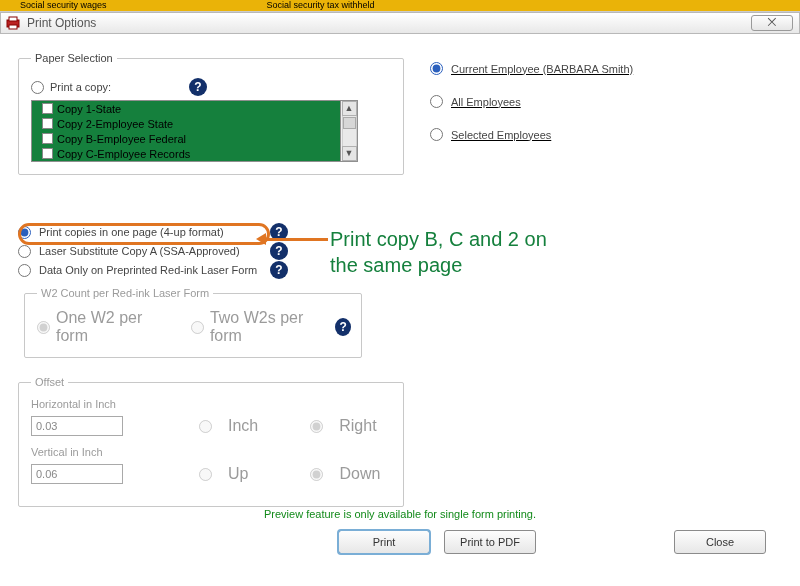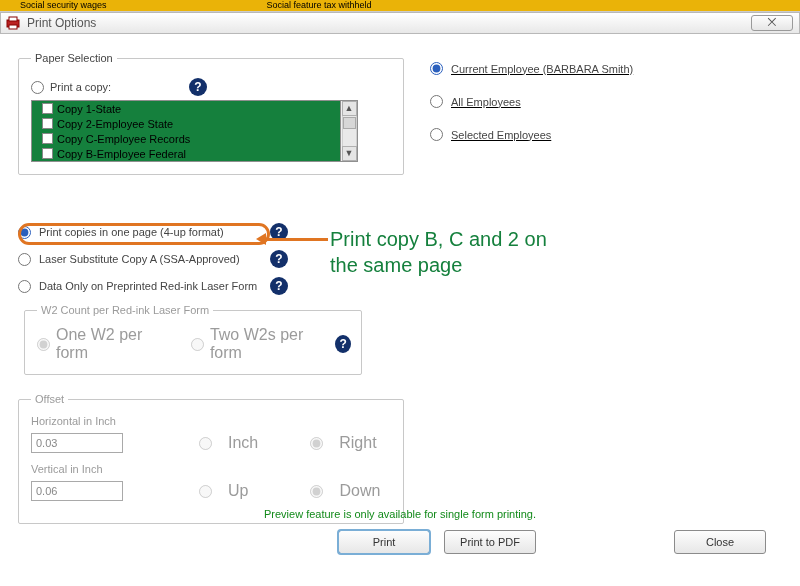--- a/index.html
+++ b/index.html
@@ -57,21 +57,21 @@
   .scroll {
     width: 17px; height: 62px; border: 1px solid #8f8f8f; border-left: none;
     background: #efefef; display:flex; flex-direction:column; justify-content:space-between;
     align-items:center; font-size:9px; color:#555;
   }
   .scroll .arrow { width:15px; height:15px; background:#e5e5e5; border:1px solid #b0b0b0; text-align:center; line-height:12px;}
   .scroll .tray { flex:1; background:#e9e9e9; border:1px solid #cfcfcf; border-width:0 1px; width:15px;}
   .scroll .grip { width:13px; height:12px; background:#d7d7d7; border:1px solid #aaa; margin:1px auto;}
 
   .format-group { margin-top: 48px; }
-  .format-row { display:flex; align-items:center; gap:8px; margin:9px 0; position:relative;}
+  .format-row { display:flex; align-items:center; gap:8px; margin:1px 0; position:relative;}
   .format-row label { font-size: 11px; color:#444; flex:1; }
   .format-row .help { margin-left:auto; }
 
   .highlight {
     position:absolute; left:0; top:0;
     width: 252px; height:22px; border:3px solid #e07522; border-radius:14px;
     pointer-events:none;
   }
 
   .inner-fieldset { margin:8px 0 0 6px; width: 338px; }
@@ -114,21 +114,21 @@
     min-width: 92px; height:24px; font-size:11px; background:linear-gradient(#fdfdfd,#e7e7e7);
     border:1px solid #8b8b8b; border-radius:3px; color:#333; cursor:pointer;
   }
   button.win.default { outline:2px solid #7aaed6; outline-offset:-1px; border-color:#5a87b2;}
 </style>
 </head>
 <body>
 
 <div class="header-strip">
   <span>Social security wages</span>
-  <span>Social feature tax withheld</span>
+  <span>Social security tax withheld</span>
 </div>
 
 <div class="titlebar">
   <span class="app-icon">
     <svg viewBox="0 0 16 16">
         <rect x="2" y="5" width="12" height="7" fill="#b22" stroke="#800"></rect>
         <rect x="4" y="2" width="8" height="4" fill="#fff" stroke="#800"></rect>
         <rect x="4" y="10" width="8" height="4" fill="#fff" stroke="#800"></rect>
       </svg>
   </span>
@@ -152,25 +152,25 @@
           <div class="item">
               <span class="chk"></span>
               <span>Copy 1-State</span>
             </div>
           <div class="item">
               <span class="chk"></span>
               <span>Copy 2-Employee State</span>
             </div>
           <div class="item">
               <span class="chk"></span>
+              <span>Copy B-Employee Federal</span>
+            </div>
+          <div class="item">
+              <span class="chk"></span>
               <span>Copy C-Employee Records</span>
-            </div>
-          <div class="item">
-              <span class="chk"></span>
-              <span>Copy B-Employee Federal</span>
             </div>
         </div>
         <div class="scroll">
           <div class="arrow">▲</div>
           <div class="tray">
               <div class="grip"></div>
             </div>
           <div class="arrow">▼</div>
         </div>
       </div>

